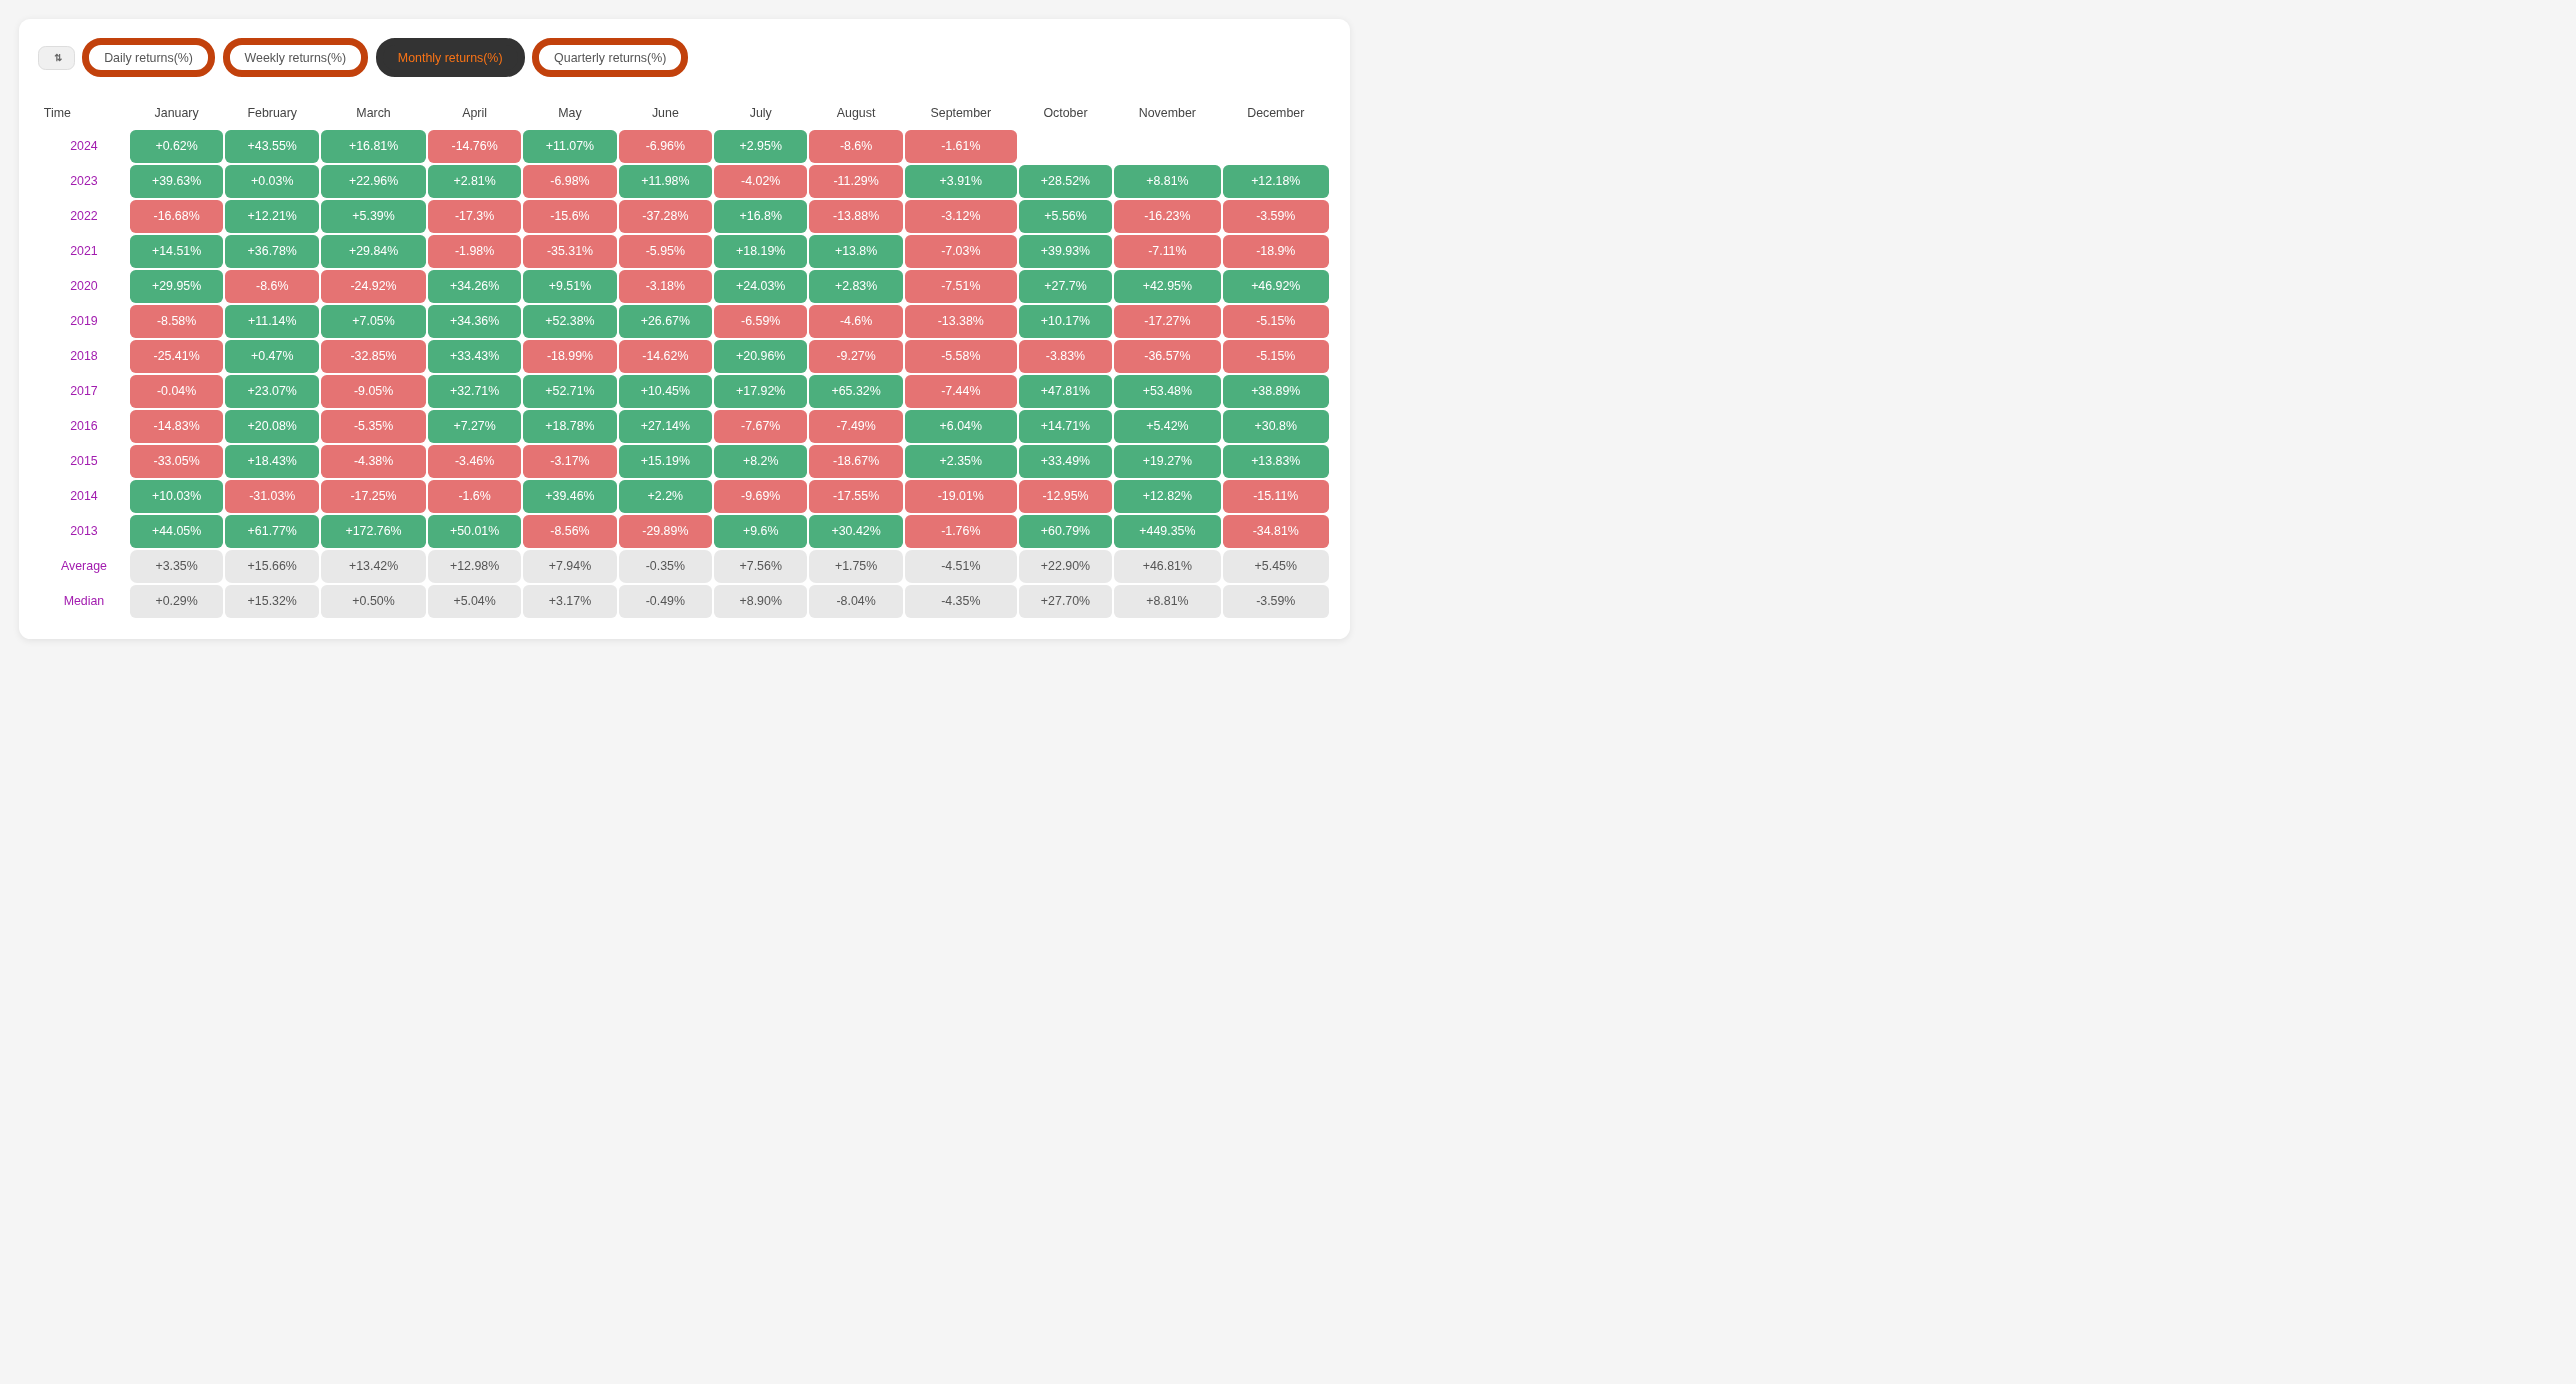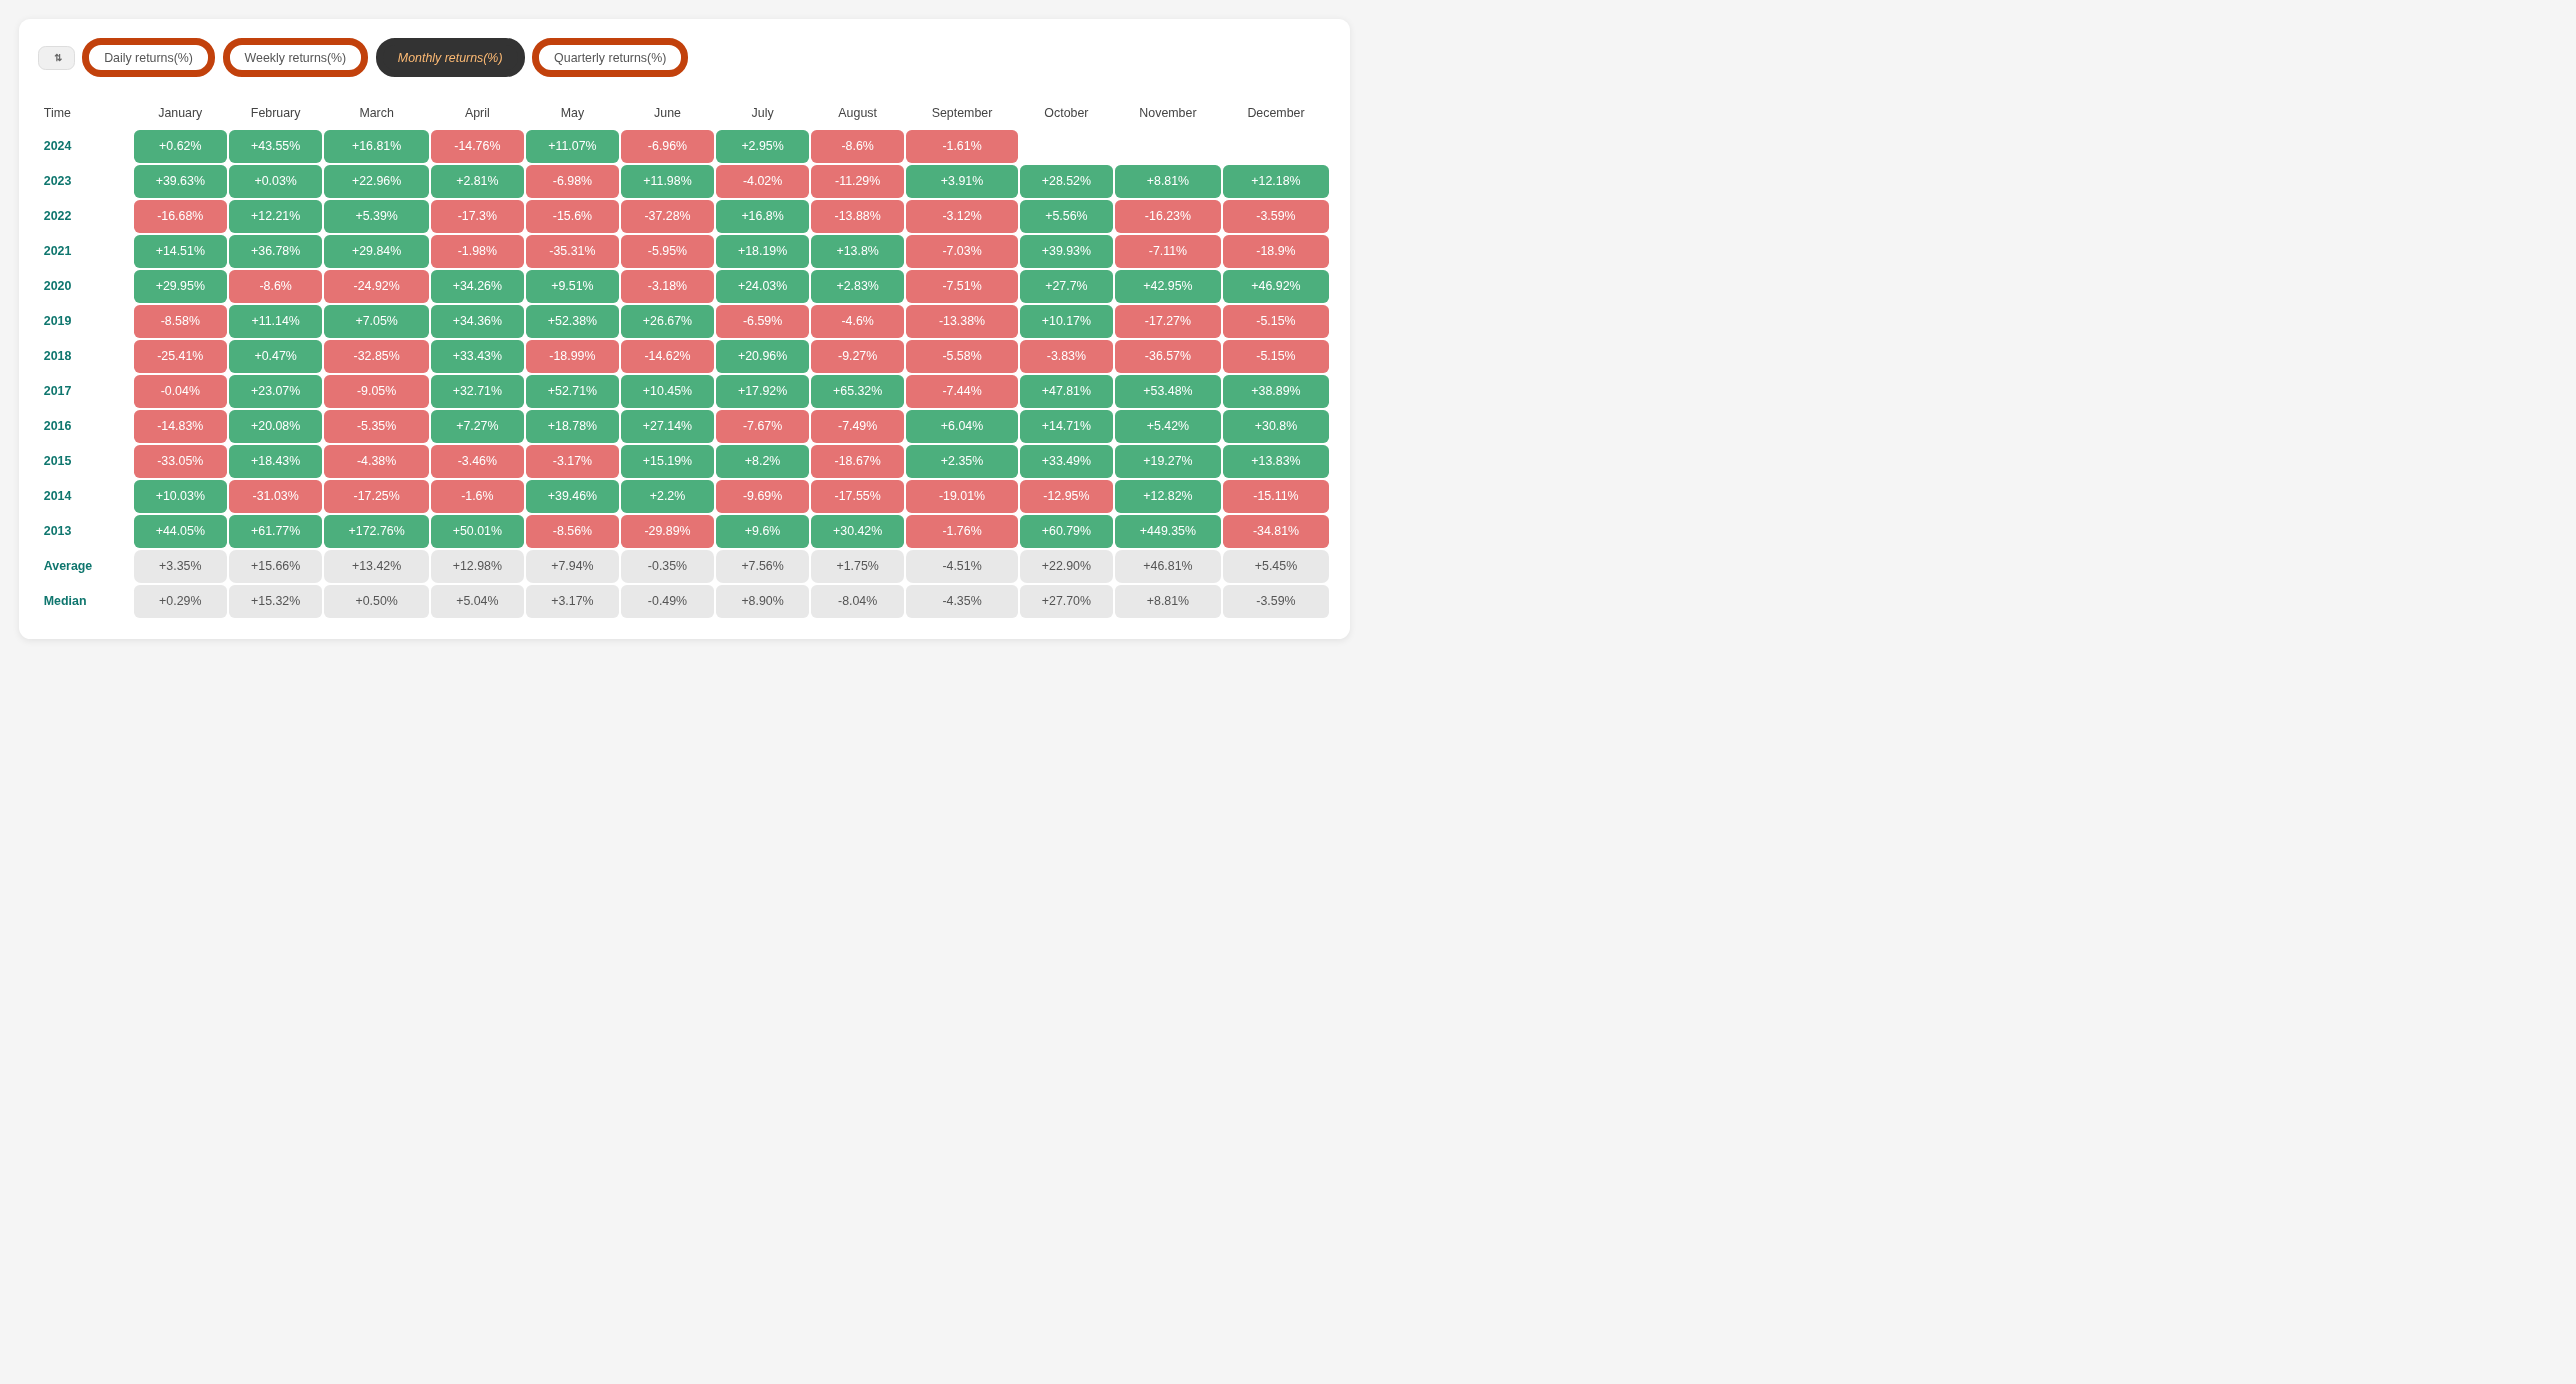--- a/index.html
+++ b/index.html
@@ -38,23 +38,22 @@
       padding: 5.7px 15px;
       border-radius: 19px;
       border: 7px solid #c2410c;
       background: white;
       cursor: pointer;
       font-size: 12.4px;
       color: #555;
     }
     .tab-btn.active {
       background: #333;
-      color: #fdba74;
+      color: #f97316;
       border-color: #333;
-      font-style: italic;
     }
     table {
       width: 100%;
       border-collapse: separate;
       border-spacing: 2.9px;
     }
     th {
       text-align: center;
       font-weight: 500;
       color: #444;
@@ -63,25 +62,25 @@
     }
     th.time-col { text-align: left; padding-left: 3.8px; }
     td {
       text-align: center;
       padding: 9.5px 3.8px;
       border-radius: 5.7px;
       font-size: 12.4px;
       font-weight: 500;
     }
     td.time-cell {
-      text-align: left;
+      text-align: center;
       padding-left: 3.8px;
-      color: #0f766e;
+      color: #a21caf;
       background: transparent;
-      font-weight: 700;
+      font-weight: 400;
     }
     td.positive { background: #4caf7d; color: white; }
     td.negative { background: #e57373; color: white; }
     td.empty { background: transparent; }
     td.avg { background: #e8e8e8; color: #555; border-radius: 7px; }
     td.median { background: #e8e8e8; color: #555; }
   </style>
 </head>
 <body>
 

